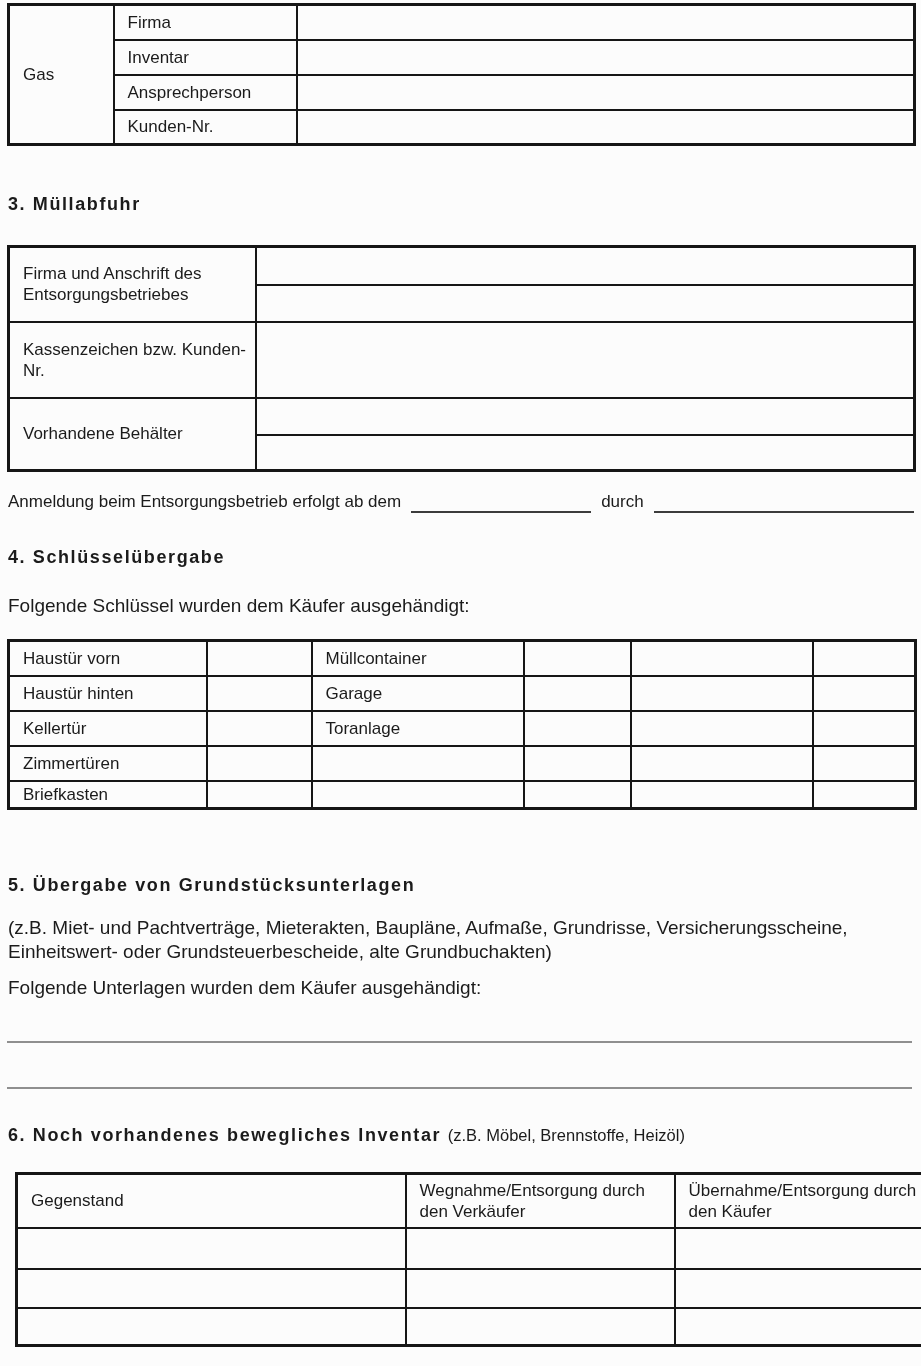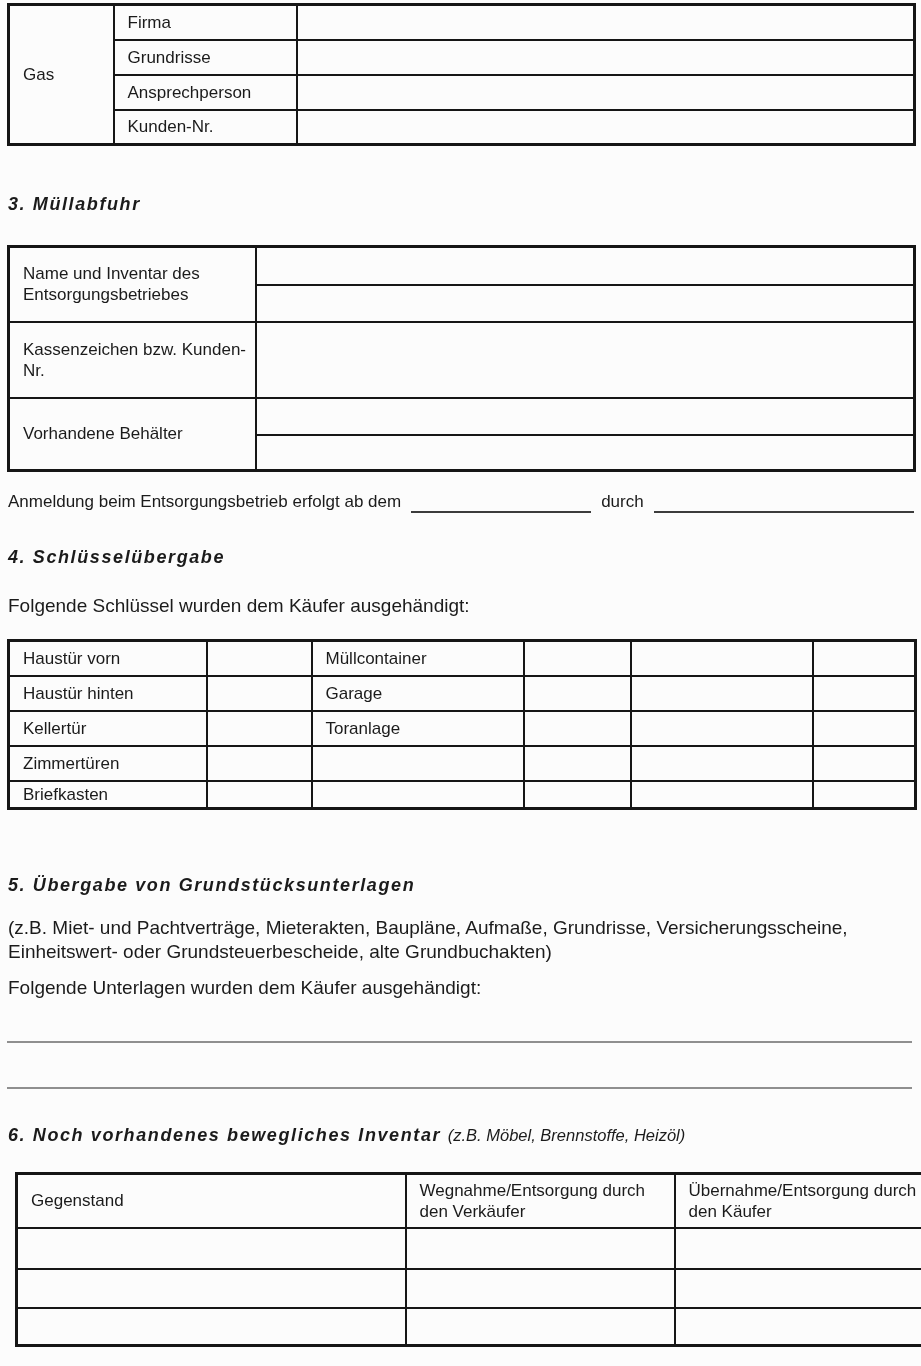--- a/index.html
+++ b/index.html
@@ -31,21 +31,20 @@
     text-align:center;
     font-weight:700;
     font-size:18px;
     padding-left:4px;
   }
   .heading{
     font-size:18px;
     font-weight:700;
     letter-spacing:1.6px;
     white-space:nowrap;
-    font-style:italic;
   }
   .heading .note{
     font-weight:400;
     letter-spacing:0;
     font-size:16.5px;
   }
   .bodytext{
     font-size:19px;
     line-height:24px;
   }
@@ -80,21 +79,21 @@
         <col style="width:183px">
         <col style="width:618px">
       </colgroup>
     <tbody>
         <tr style="height:35px">
       <td rowspan="4" class="group">Gas</td>
       <td>Firma</td>
       <td class="val-cell"></td>
     </tr>
     <tr style="height:35px">
-      <td>Grundrisse</td>
+      <td>Inventar</td>
       <td class="val-cell"></td>
     </tr>
     <tr style="height:35px">
       <td>Ansprechperson</td>
       <td class="val-cell"></td>
     </tr>
     <tr style="height:35px">
       <td>Kunden-Nr.</td>
       <td class="val-cell"></td>
     </tr>
@@ -103,21 +102,21 @@
 
   <div class="heading abs" style="top:194px;left:8px;">3. Müllabfuhr</div>
 
   <table class="tbl abs" style="top:245px;left:7px;width:906px;">
     <colgroup>
         <col style="width:247px">
         <col style="width:659px">
       </colgroup>
     <tbody>
         <tr style="height:38px">
-      <td rowspan="2">Name und Inventar des Entsorgungsbetriebes</td>
+      <td rowspan="2">Firma und Anschrift des Entsorgungsbetriebes</td>
       <td class="val-cell"></td>
     </tr>
     <tr style="height:37px">
       <td class="val-cell"></td>
     </tr>
     <tr style="height:76px">
       <td>Kassenzeichen bzw. Kunden-Nr.</td>
       <td class="val-cell"></td>
     </tr>
     <tr style="height:37px">

